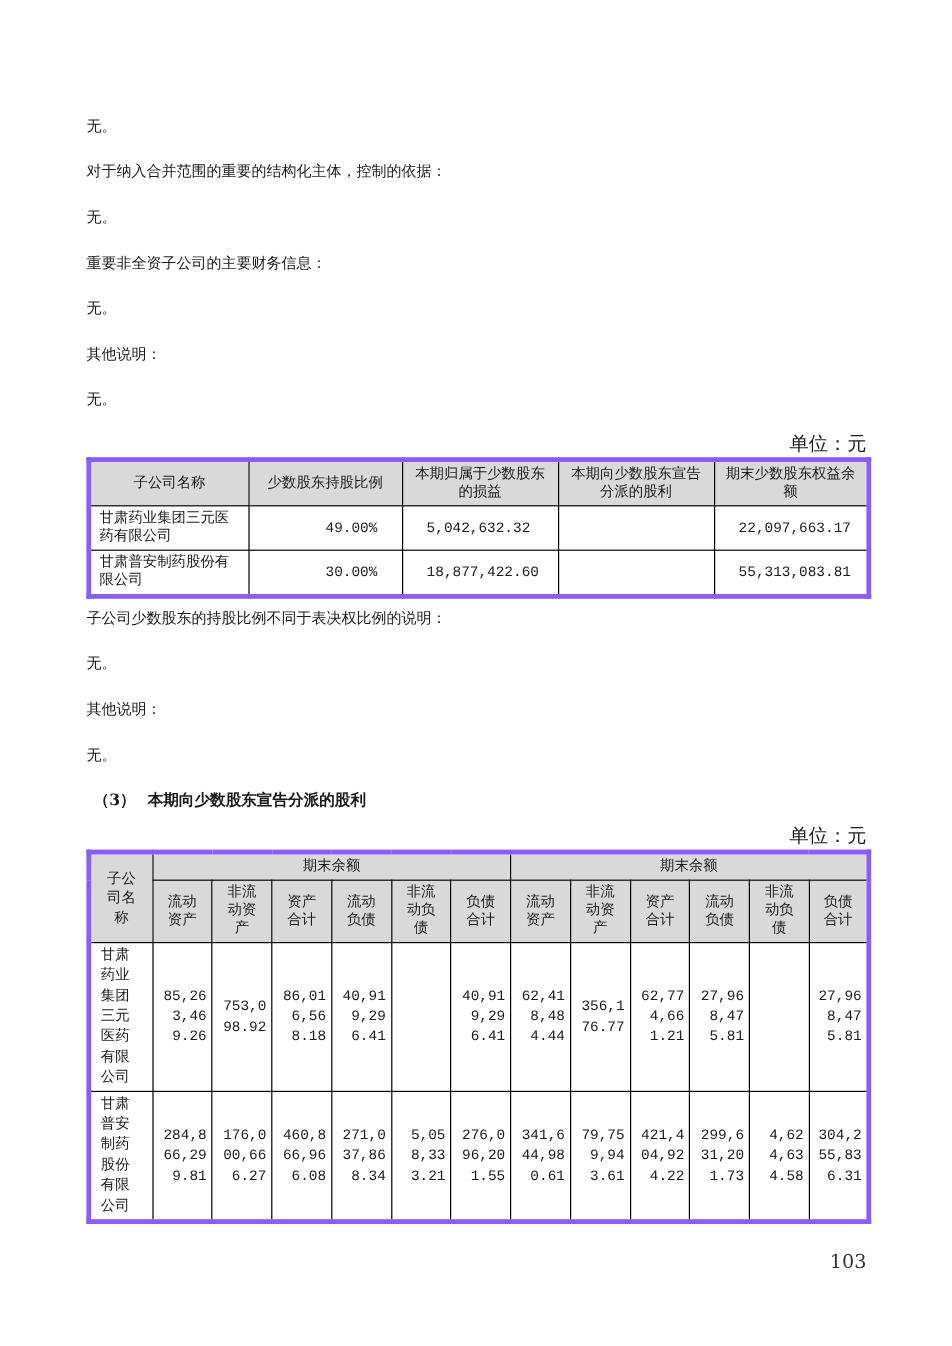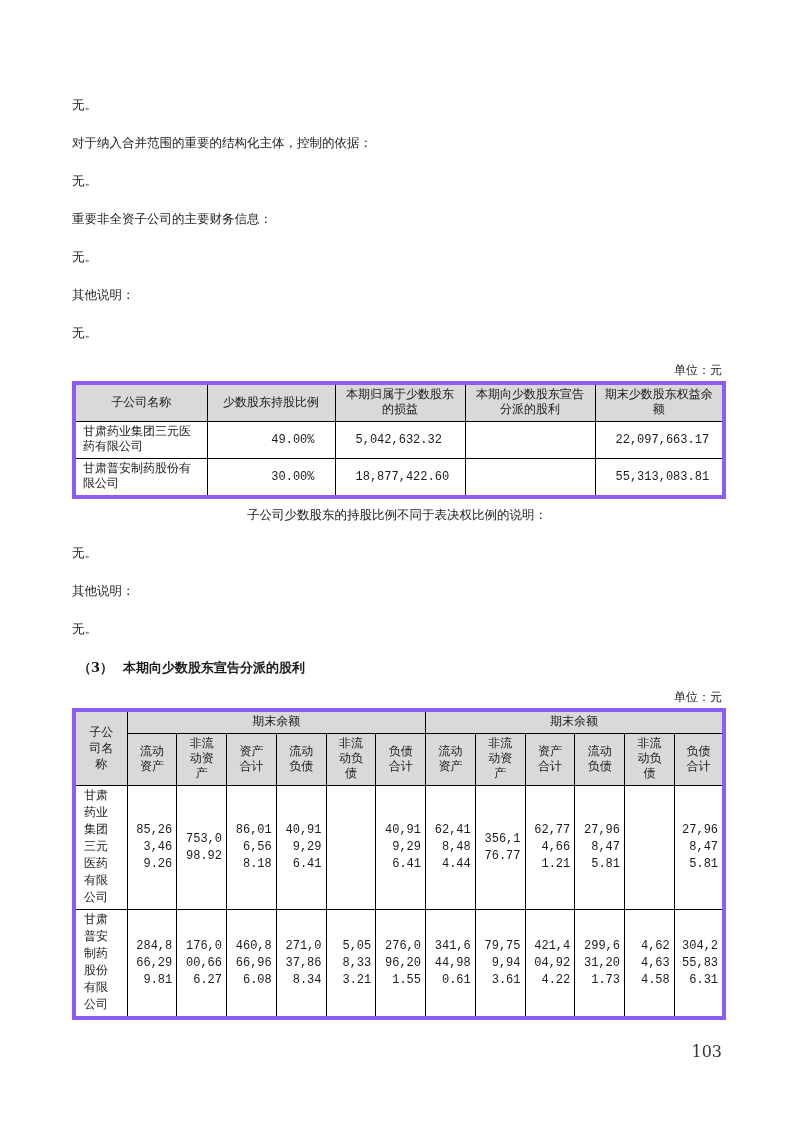--- a/index.html
+++ b/index.html
@@ -30,21 +30,21 @@
   }
   .heading {
     font-size: 13px;
     font-weight: bold;
     margin: 0 0 0 6px;
     line-height: 17px;
   }
   .heading .h-label { margin-right: 10px; }
   .unit-label {
     text-align: right;
-    font-size: 12px;
+    font-size: 16px;
     line-height: 14px;
     margin: 14px 0 4px 0;
   }
   table {
     border-collapse: collapse;
     table-layout: fixed;
     width: 650px;
     border: 4px solid #8b5cf6;
     font-family: Liberation Mono, monospace;
   }
@@ -75,21 +75,21 @@
     padding: 2px 8px;
     line-height: 17px;
     word-break: break-all;
   }
   .t2 td.cell-num {
     text-align: right;
     padding: 2px 4px;
     line-height: 17px;
     word-break: break-all;
   }
-  .note-first { margin-top: 8px; text-align: center; }
+  .note-first { margin-top: 8px; }
   .pageno {
     position: absolute;
     top: 1042px;
     right: 71px;
     font-size: 16px;
     color: #333;
   }
 </style>
 </head>
 <body>

